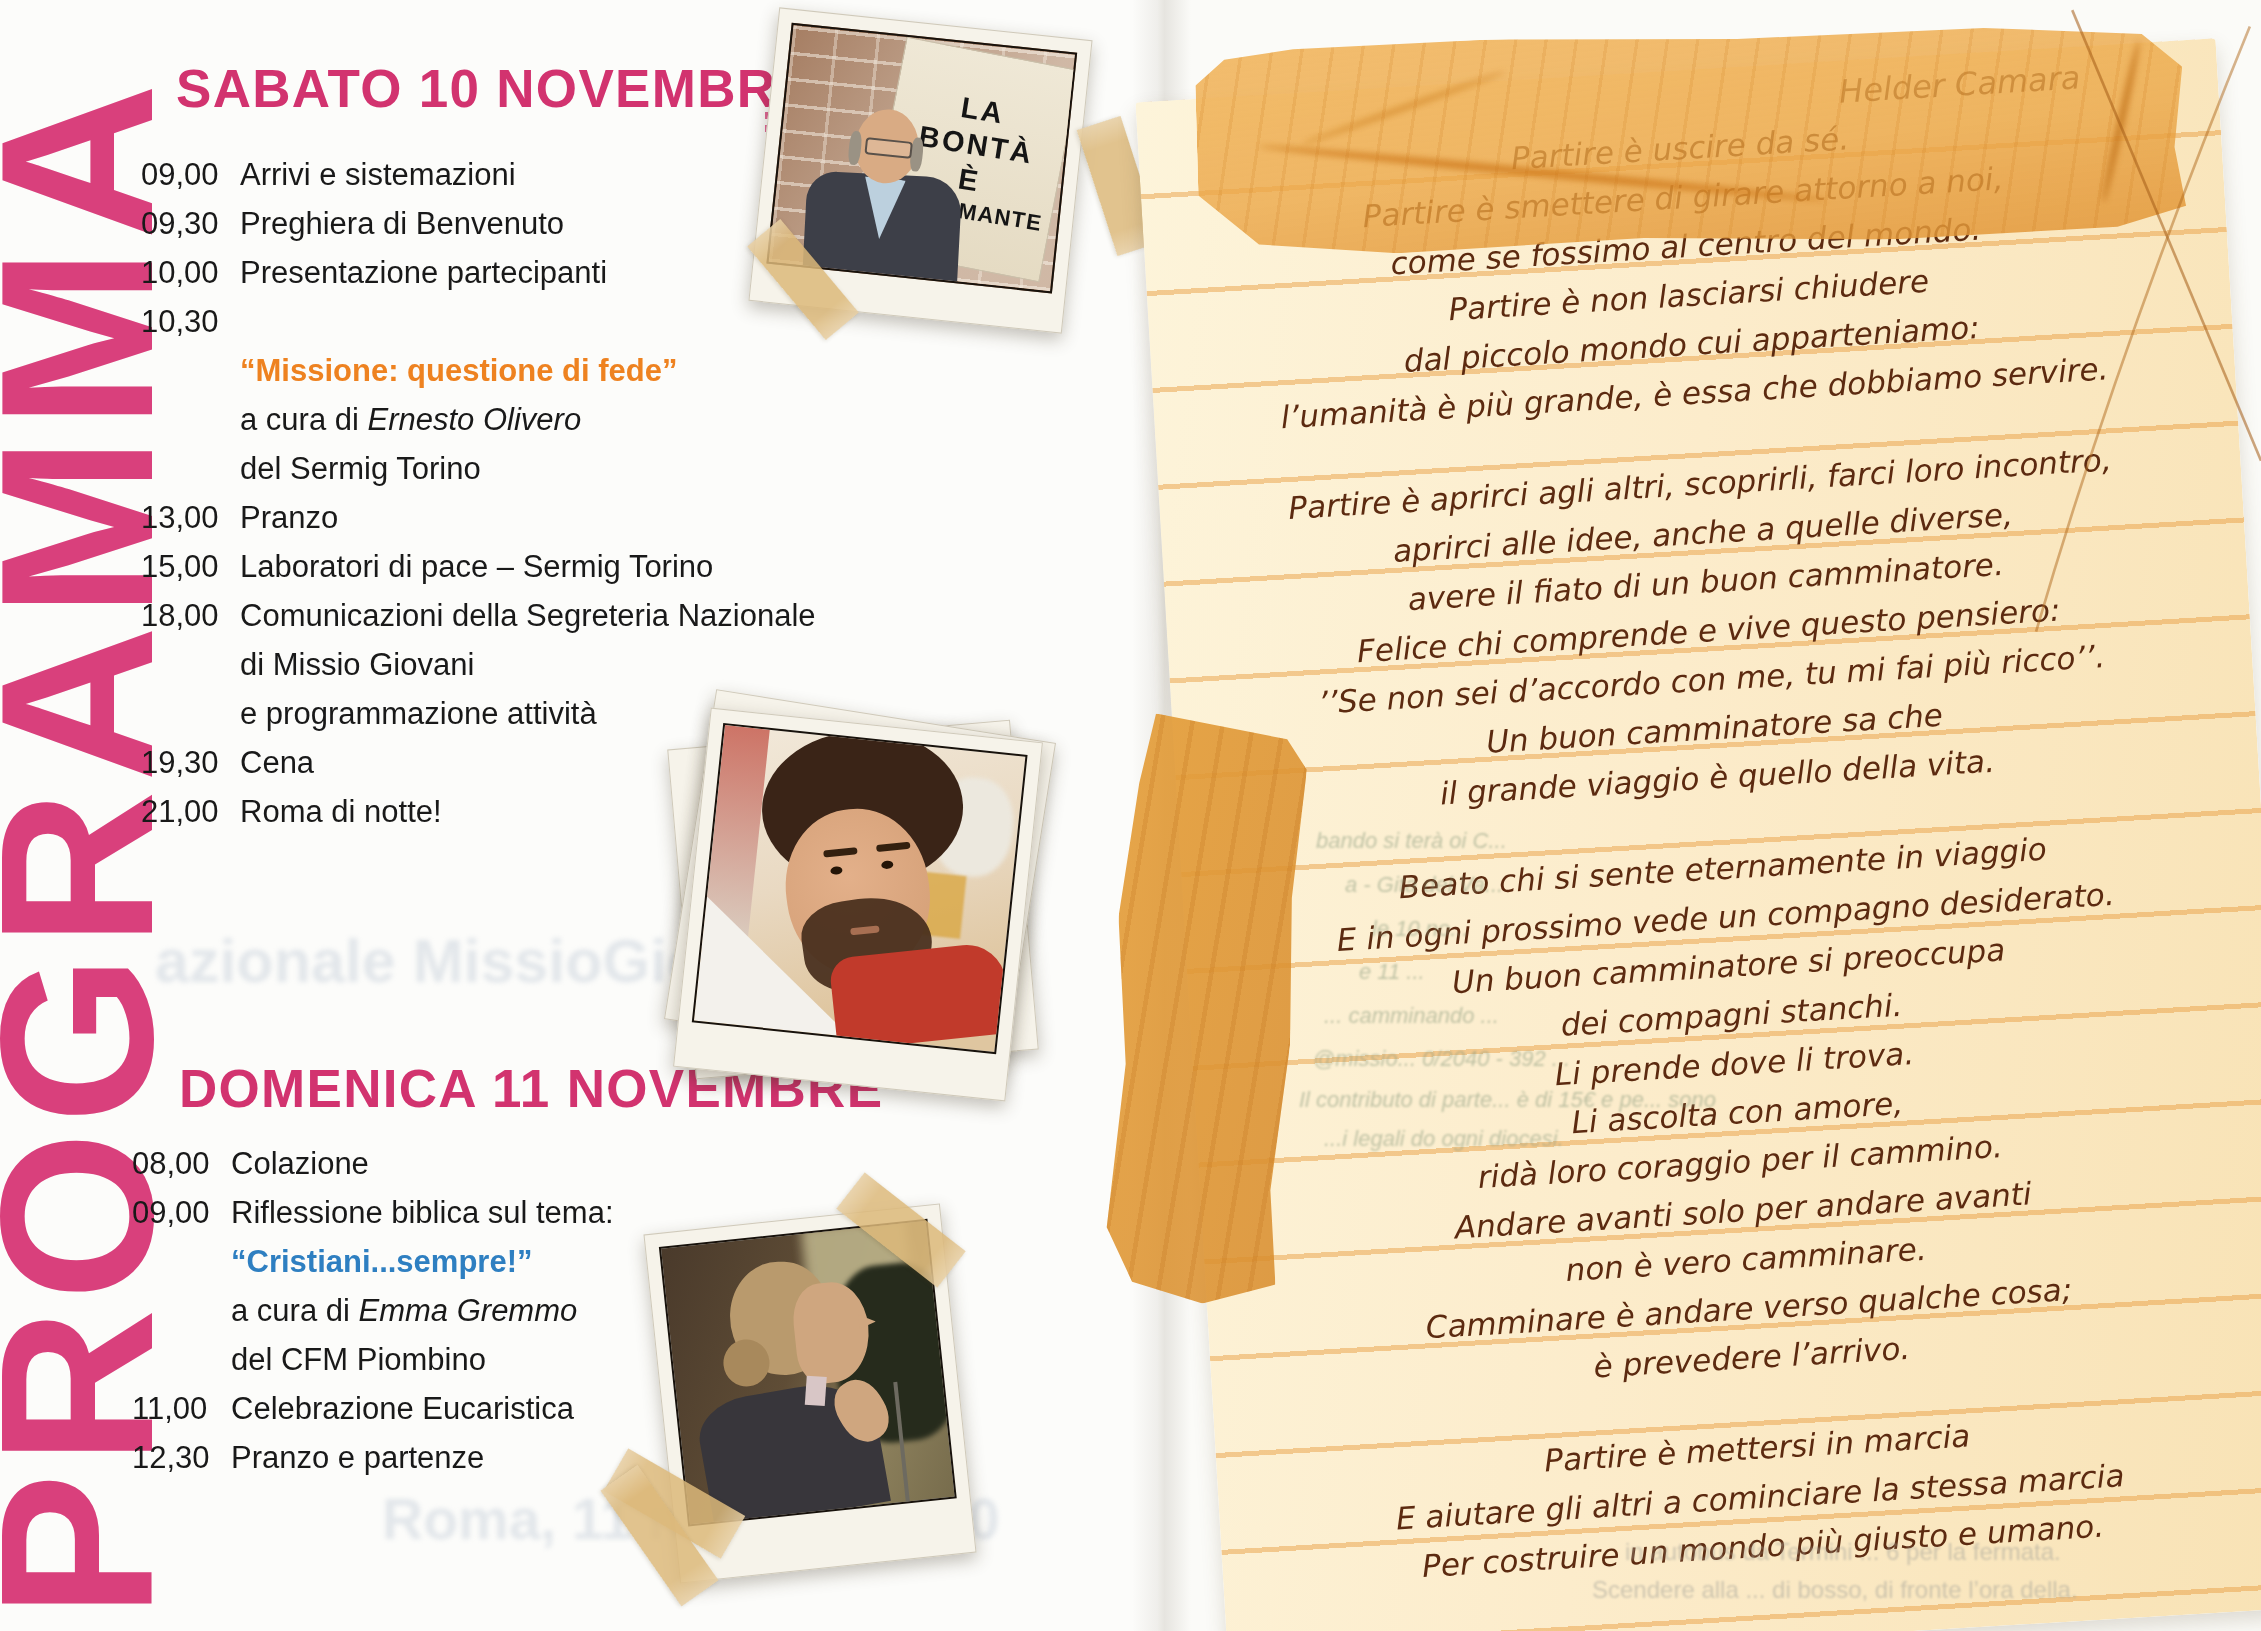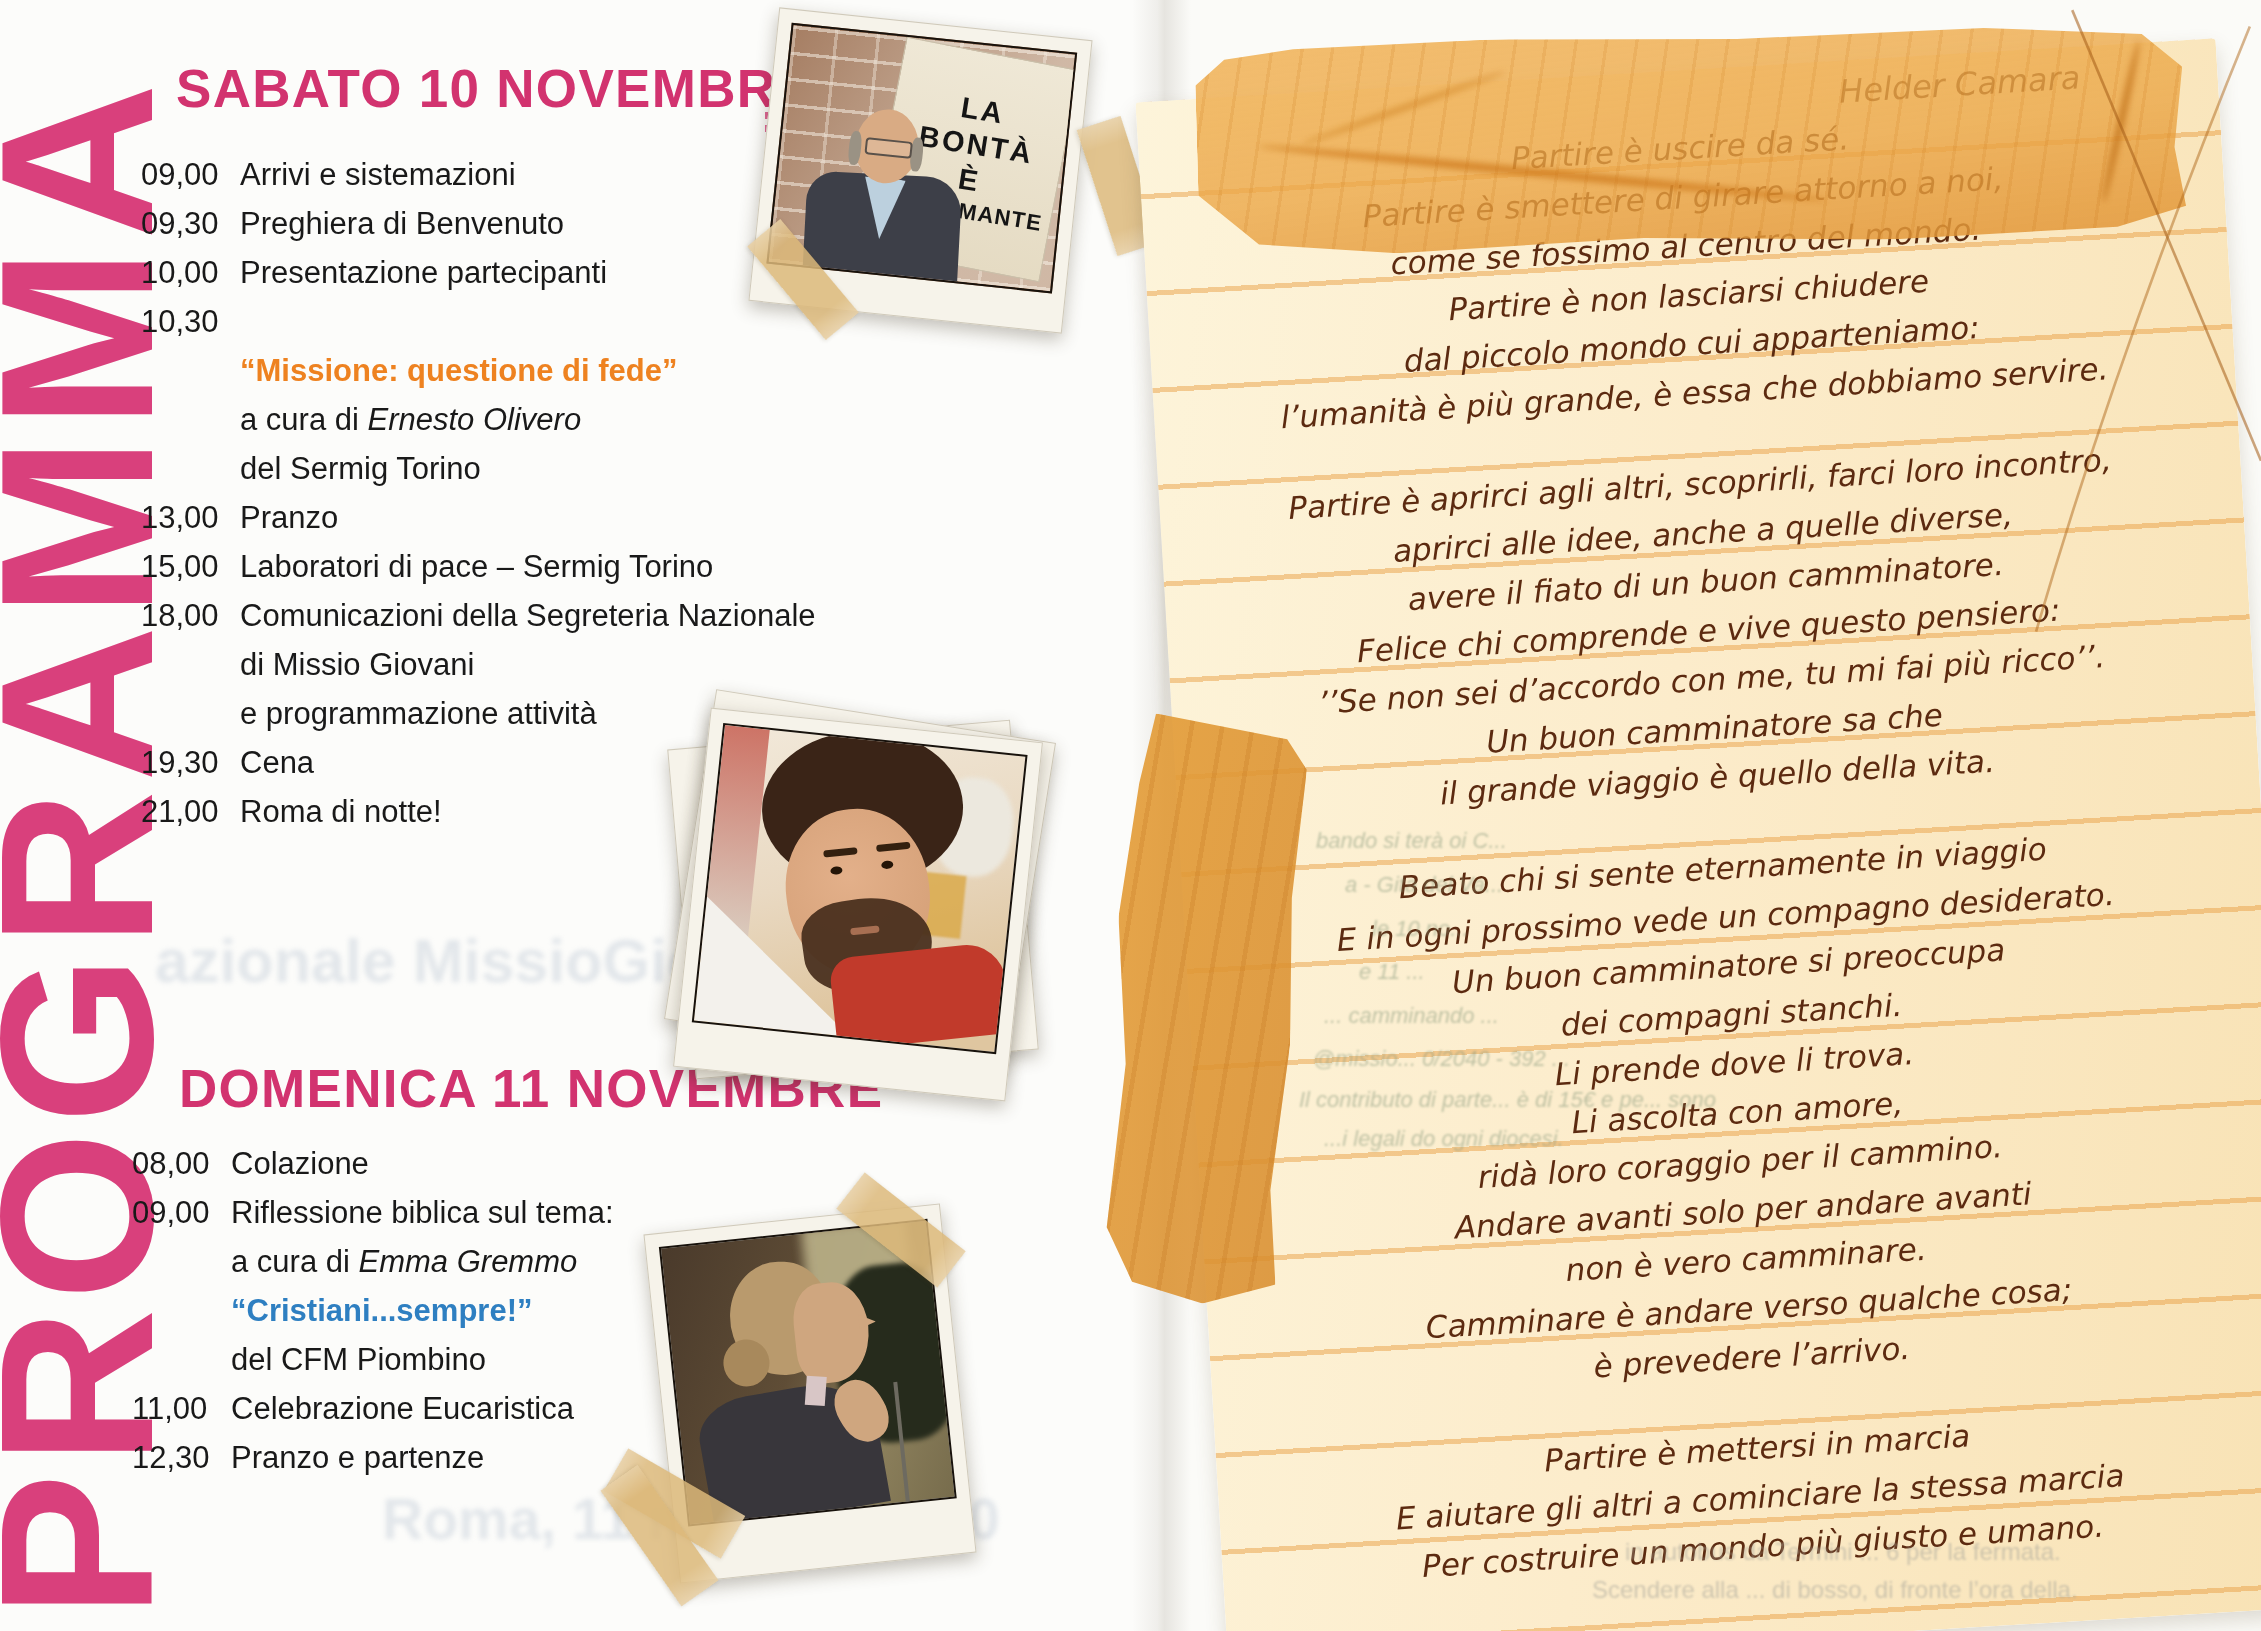--- a/index.html
+++ b/index.html
@@ -221,27 +221,27 @@
     <h1 class="day-title" id="sun-title">DOMENICA 11 NOVEMBRE</h1>
     <div class="rows" id="sun-rows">
         <div class="row">
         <span class="time">08,00</span>
         <span class="txt"><span>Colazione</span><em></em></span>
       </div>
         <div class="row">
         <span class="time">09,00</span>
         <span class="txt"><span>Riflessione biblica sul tema:</span><em></em></span>
       </div>
+        <div class="row theme-blue">
+        <span class="time"></span>
+        <span class="txt"><span>“Cristiani...sempre!”</span><em></em></span>
+      </div>
         <div class="row">
         <span class="time"></span>
         <span class="txt"><span>a cura di </span><em>Emma Gremmo</em></span>
-      </div>
-        <div class="row theme-blue">
-        <span class="time"></span>
-        <span class="txt"><span>“Cristiani...sempre!”</span><em></em></span>
       </div>
         <div class="row">
         <span class="time"></span>
         <span class="txt"><span>del CFM Piombino</span><em></em></span>
       </div>
         <div class="row">
         <span class="time">11,00</span>
         <span class="txt"><span>Celebrazione Eucaristica</span><em></em></span>
       </div>
         <div class="row">

